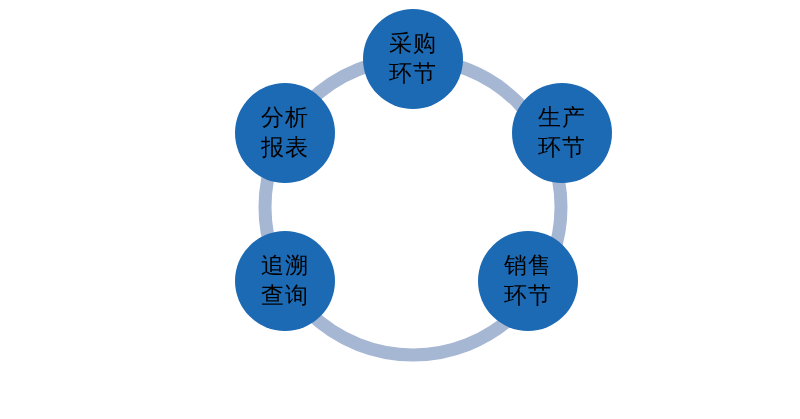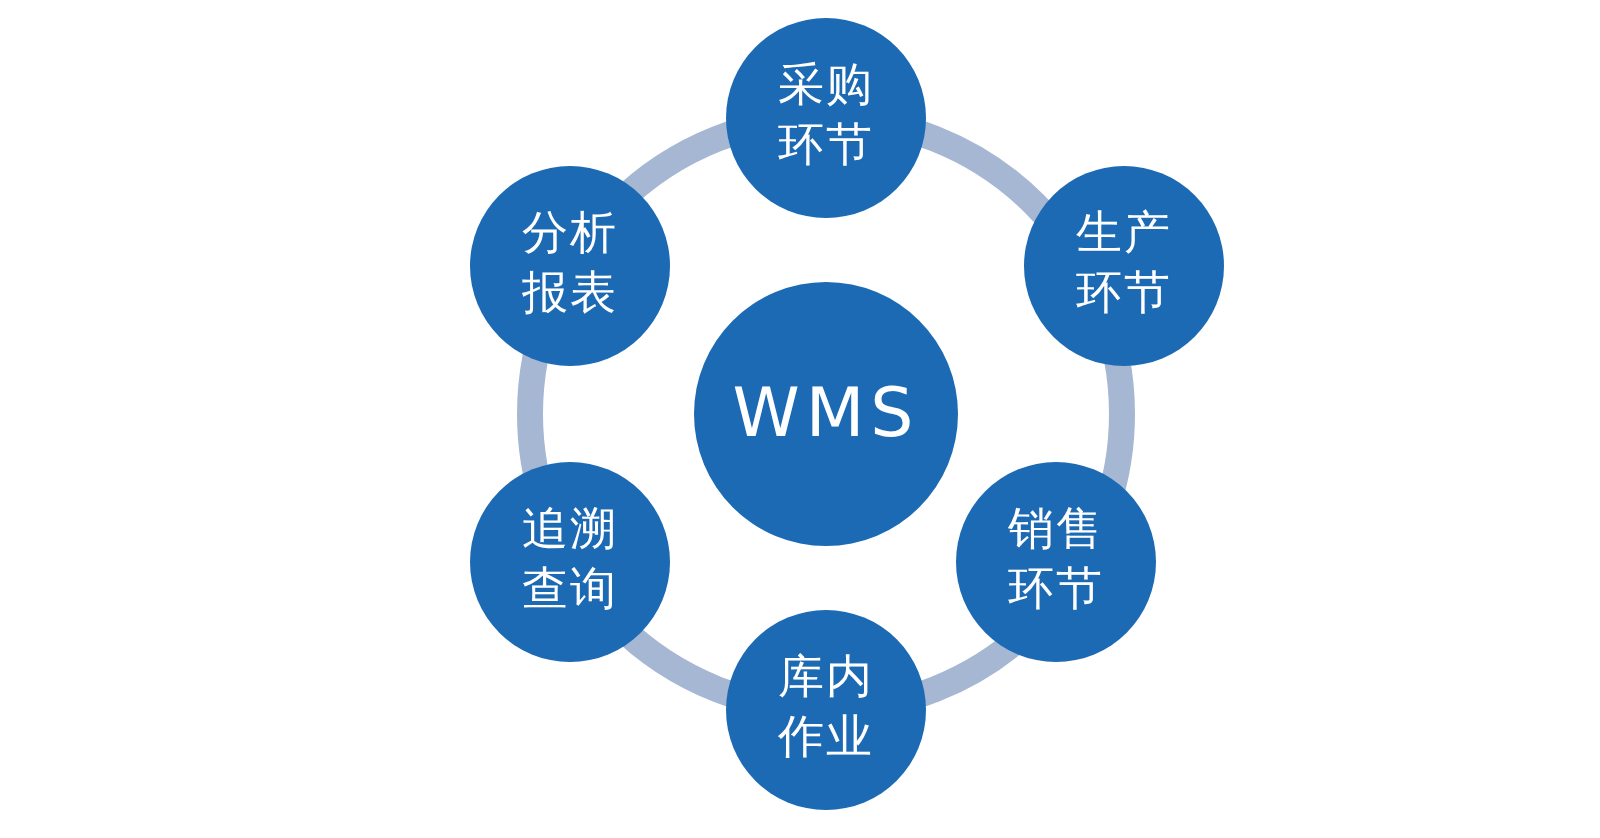--- a/index.html
+++ b/index.html
@@ -21,21 +21,21 @@
     top: 0;
     width: 800px;
     height: 419px;
   }
   .node {
     position: absolute;
     width: 100px;
     height: 100px;
     border-radius: 50%;
     background: #1c69b4;
-    color: #ffffff;
+    color: #000000;
     display: flex;
     align-items: center;
     justify-content: center;
     text-align: center;
     font-size: 23px;
     line-height: 1.3;
     white-space: pre-line;
     letter-spacing: 1px;
   }
   .node-top    { left: 363px; top: 9px;   }
@@ -72,24 +72,21 @@
 
   <div class="node node-top">采购
 环节</div>
 
   <div class="node node-tr">生产
 环节</div>
 
   <div class="node node-br">销售
 环节</div>
 
-  <div class="node node-bottom">库内
-作业</div>
 
   <div class="node node-bl">追溯
 查询</div>
 
   <div class="node node-tl">分析
 报表</div>
 
-  <div class="center-node">WMS</div>
 
 </div>
 
 </body></html>

